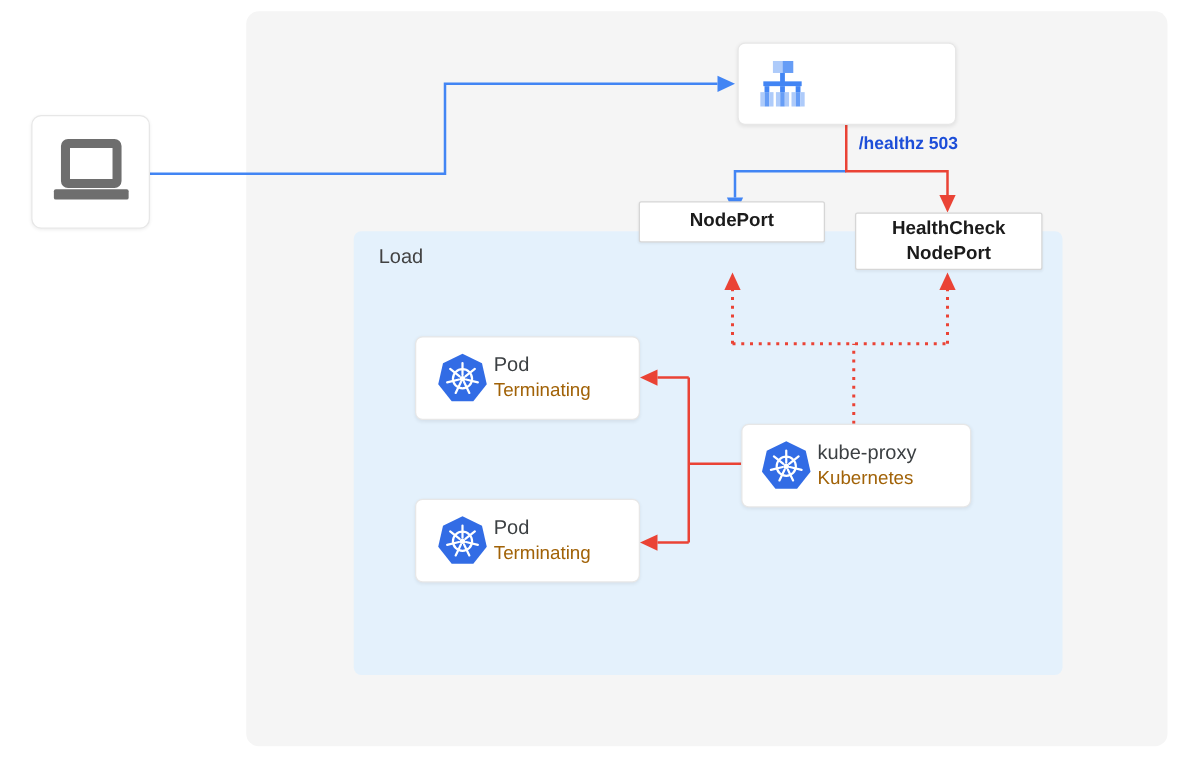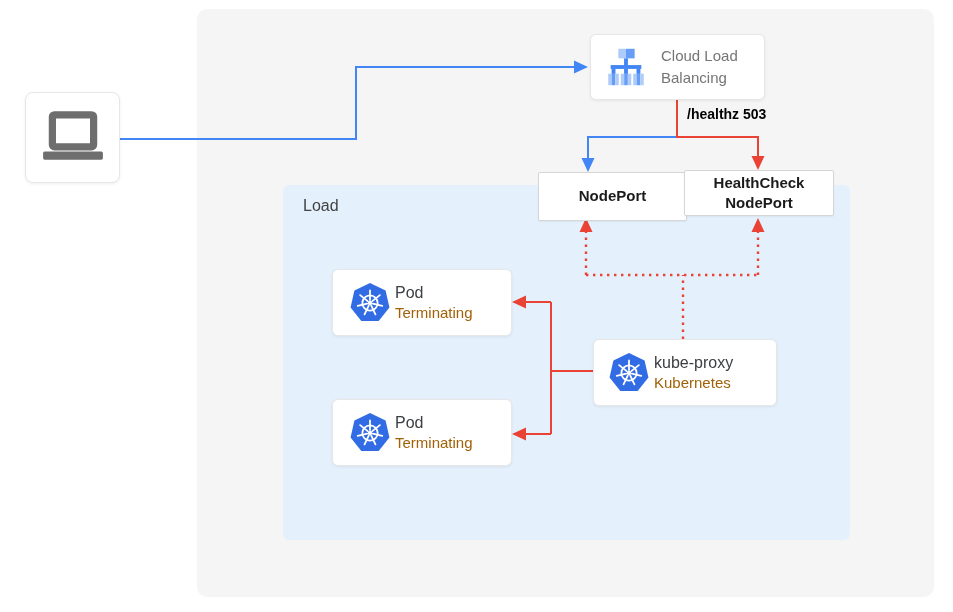--- a/index.html
+++ b/index.html
@@ -20,30 +20,30 @@
   }
   svg.arrows{position:absolute;left:0;top:0;width:953px;height:612px;pointer-events:none;}
   .card{
     position:absolute;background:#ffffff;border:1px solid #e7e7e7;border-radius:6px;
     box-shadow:0 1px 3px rgba(0,0,0,0.07);display:flex;align-items:center;box-sizing:border-box;
   }
   .laptop-card{left:25px;top:92px;width:95px;height:91px;border-radius:8px;justify-content:center;}
   .clb-card{left:590px;top:34px;width:175px;height:66px;padding-left:12px;gap:12px;}
   .clb-text{font-size:15px;color:#757575;line-height:1.45;width:96px;}
   .healthz{
-    position:absolute;left:687px;top:106px;font-size:14px;font-weight:bold;color:#000000;
+    position:absolute;left:687px;top:106px;font-size:14px;font-weight:bold;color:#1d4ed8;
     white-space:nowrap;
   }
   .port-box{
     position:absolute;background:#ffffff;border:1px solid #d6d6d6;border-radius:2px;
     box-shadow:0 1px 2px rgba(0,0,0,0.05);display:flex;align-items:center;justify-content:center;
     font-size:15px;font-weight:bold;color:#1b1b1b;text-align:center;box-sizing:border-box;
     line-height:1.35;
   }
-  .nodeport-box{left:511px;top:172px;width:149px;height:49px;margin-left:27px;}
+  .nodeport-box{left:511px;top:161px;width:149px;height:33px;}
   .hc-box{left:684px;top:170px;width:150px;height:46px;padding:0 8px;}
   .k8s-card{width:180px;height:67px;padding-left:16px;gap:4px;}
   .pod1-card{left:332px;top:269px;}
   .pod2-card{left:332px;top:399px;}
   .kp-card{left:593px;top:339px;width:184px;padding-left:14px;}
   .k8s-text .title{font-size:16px;color:#3c4043;line-height:1.35;}
   .k8s-text .subtitle{font-size:15px;color:#a16207;line-height:1.35;}
   .icon{display:flex;align-items:center;justify-content:center;flex:0 0 auto;}
 </style>
 </head>
@@ -109,21 +109,20 @@
         <rect x="4.55" y="15.5" width="1.9" height="6" fill="#669df6"></rect>
         <rect x="6.45" y="15.5" width="1.8" height="6" fill="#aecbfa"></rect>
         <rect x="9.25" y="15.5" width="1.8" height="6" fill="#aecbfa"></rect>
         <rect x="11.05" y="15.5" width="1.9" height="6" fill="#669df6"></rect>
         <rect x="12.95" y="15.5" width="1.8" height="6" fill="#aecbfa"></rect>
         <rect x="15.75" y="15.5" width="1.8" height="6" fill="#aecbfa"></rect>
         <rect x="17.55" y="15.5" width="1.9" height="6" fill="#669df6"></rect>
         <rect x="19.45" y="15.5" width="1.8" height="6" fill="#aecbfa"></rect>
       </svg>
     </span>
-    <div class="clb-text">Cloud Load Balancing</div>
   </div>
 
   <div class="healthz">/healthz 503</div>
 
   <div class="port-box nodeport-box">NodePort</div>
 
   <div class="port-box hc-box">HealthCheck NodePort</div>
 
   <div class="card k8s-card pod1-card">
     <span class="icon">

